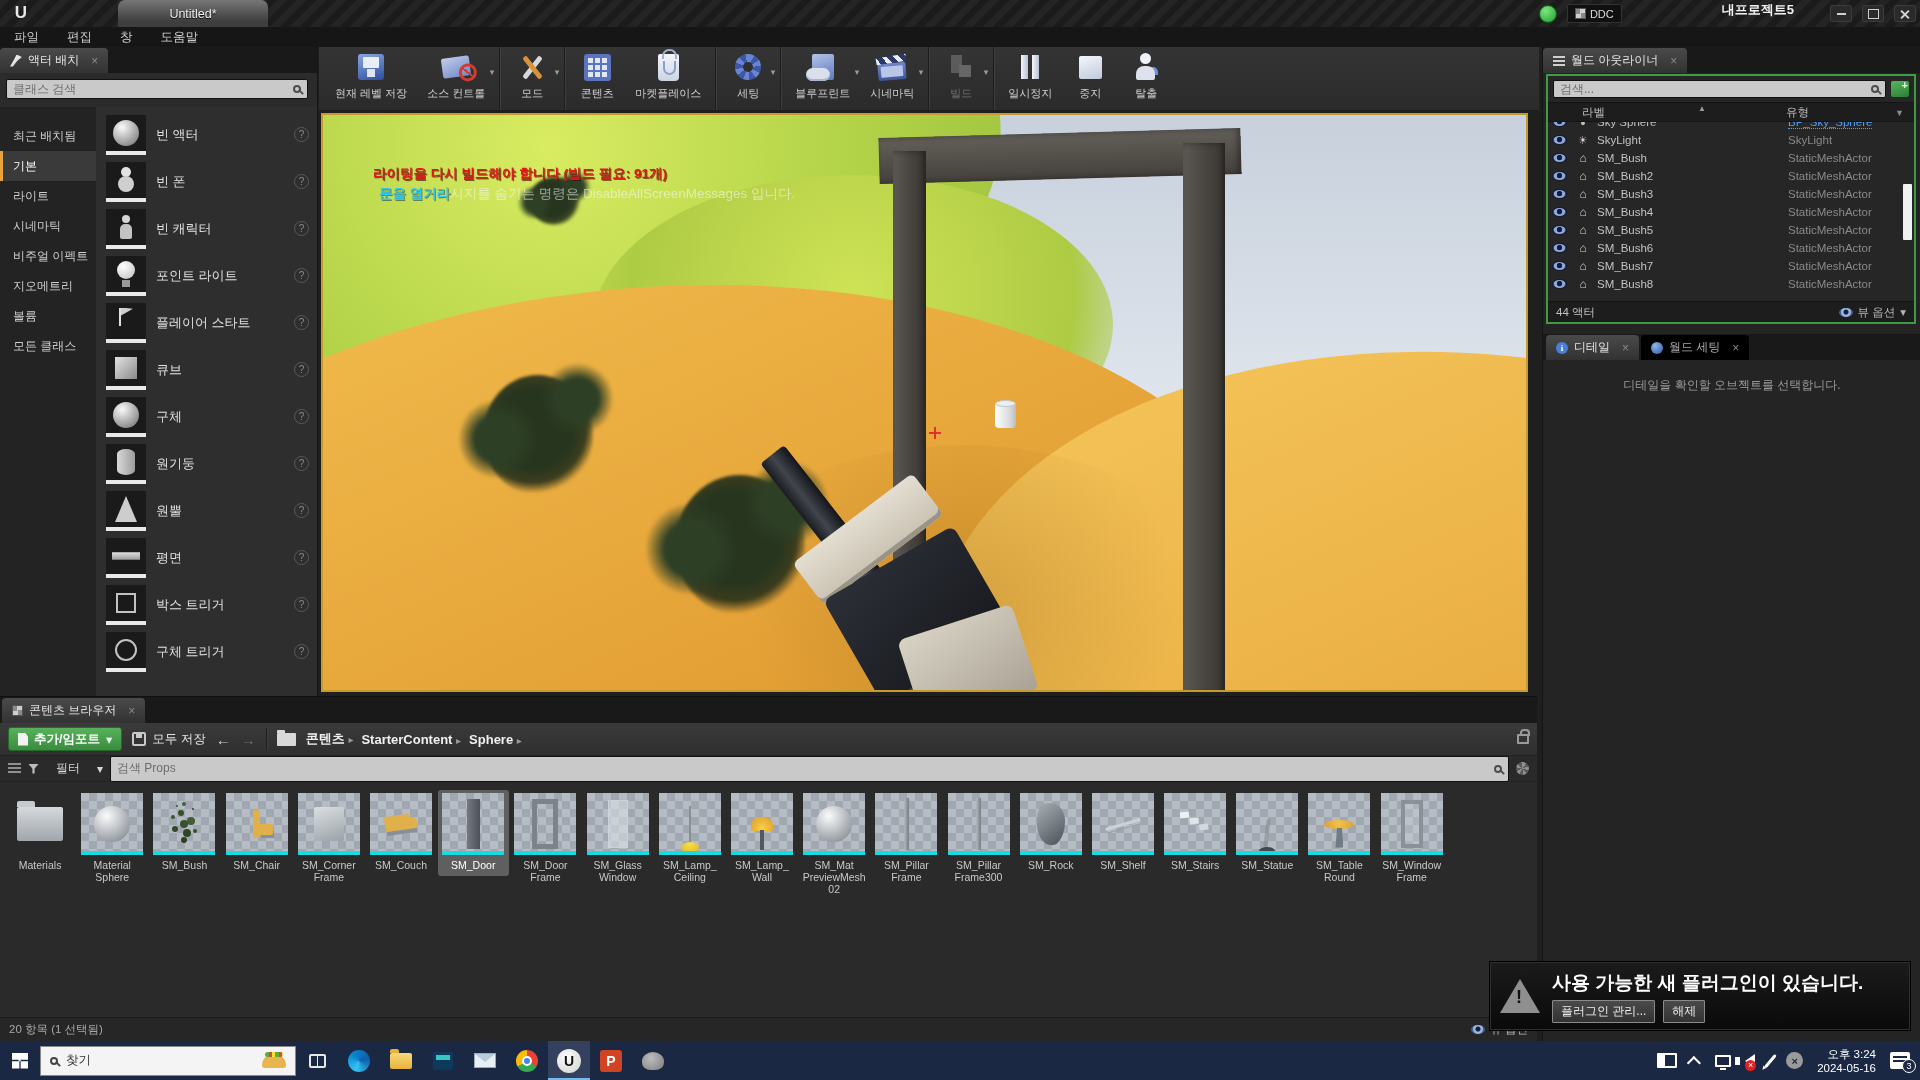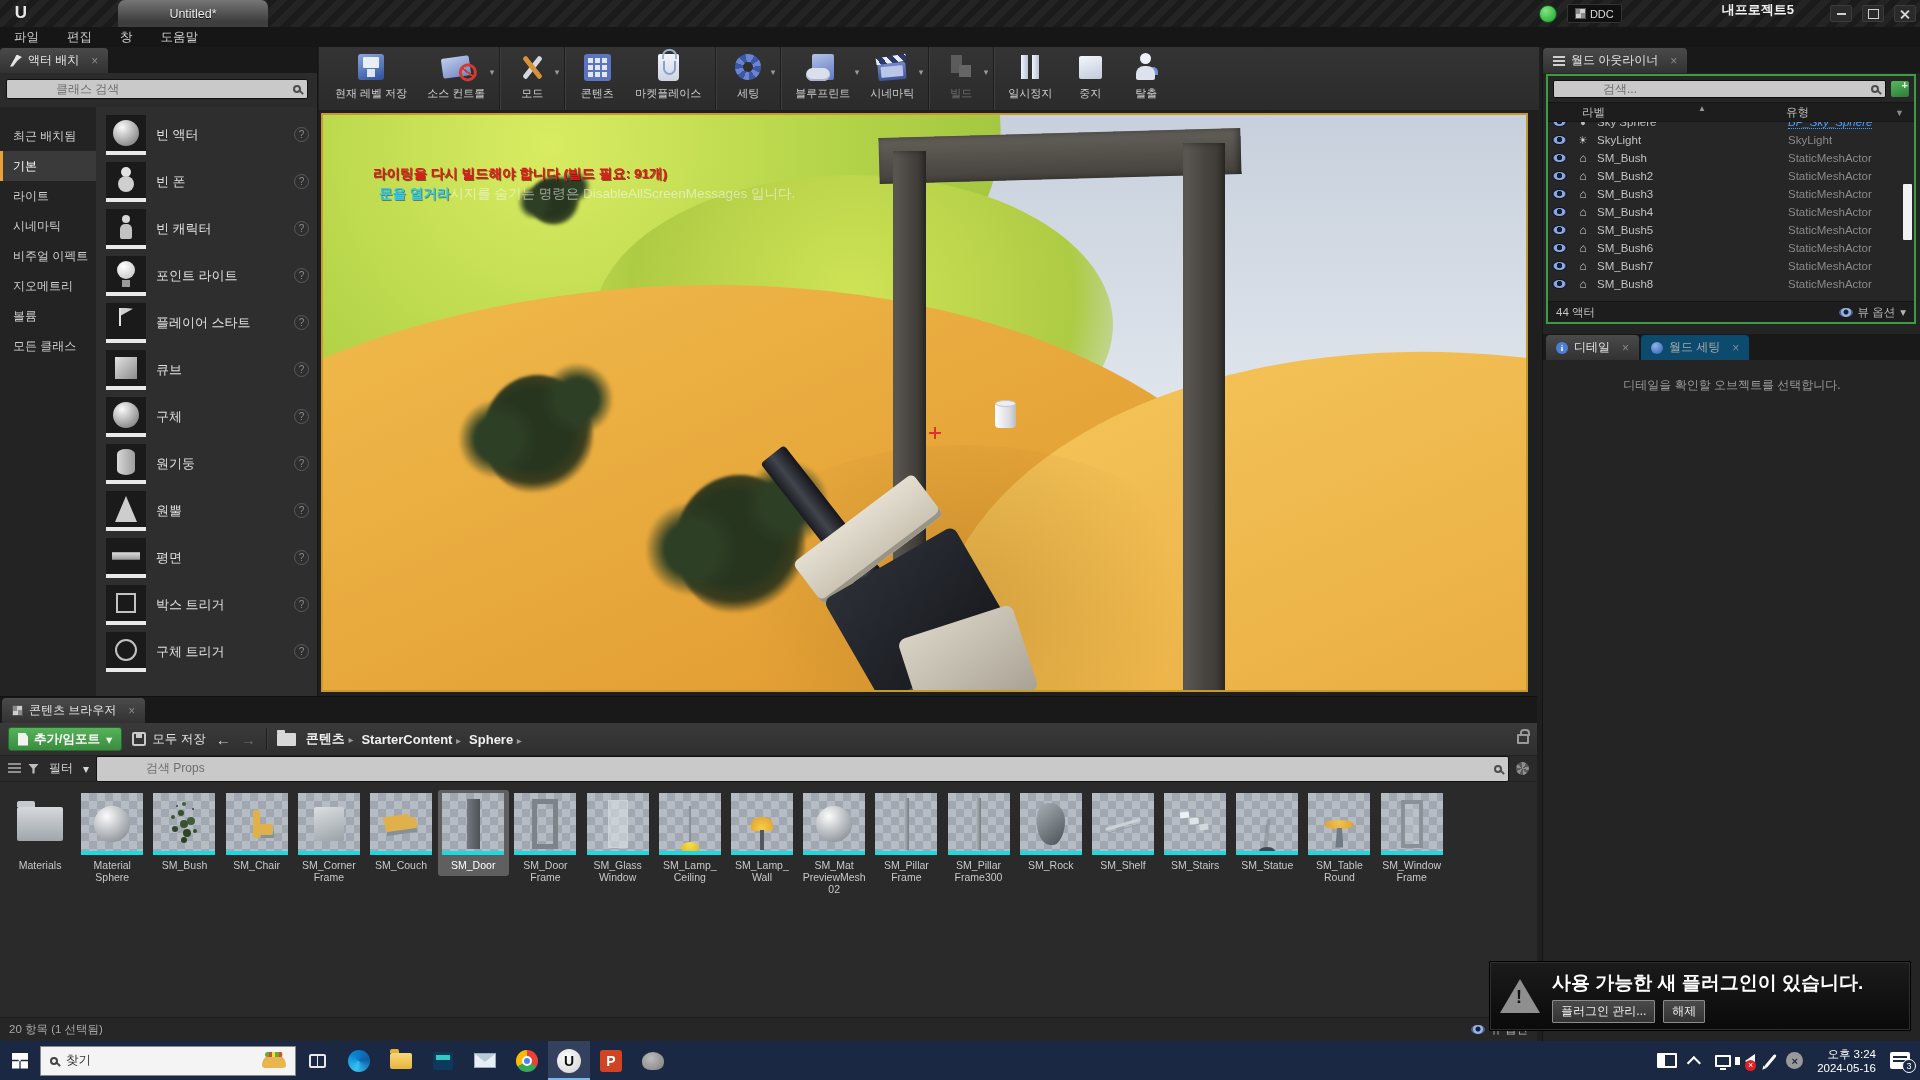--- a/index.html
+++ b/index.html
@@ -28,21 +28,21 @@
   #menubar span{cursor:default;}
 
   
   #left-panel{left:0;top:47px;width:318px;height:649px;background:#2b2b2b;border-right:1px solid #151515;}
   .tabstrip{height:26px;background:#191919;display:flex;align-items:flex-end;}
   .tab{height:25px;display:flex;align-items:center;gap:6px;padding:0 10px;background:linear-gradient(180deg,#4a4a4a,#323232);border-radius:4px 4px 0 0;color:#e4e4e4;font-size:12px;}
   .tab .x-icon{color:#8a8a8a;font-size:12px;margin-left:6px;}
   .x-icon::before{content:"×";}
   .wand-ico{width:12px;height:12px;background:linear-gradient(135deg,#e8e8e8 45%,#9a9a9a);clip-path:polygon(0 100%,35% 40%,55% 0,100% 20%,60% 55%,25% 100%);}
   .searchbox{height:20px;background:#c9c9c9;border:1px solid #111;border-radius:2px;display:flex;align-items:center;padding:0 6px;color:#6d6d6d;font-size:12px;flex:1;}
-  .searchbox .ph{flex:1;margin-left:43px;}
+  .searchbox .ph{flex:1;}
   .mag{width:8px;height:8px;border:2px solid #4d4d4d;border-radius:50%;position:relative;flex:none;}
   .mag::after{content:"";position:absolute;width:6px;height:2px;background:#4d4d4d;transform:rotate(45deg);right:-5px;bottom:-2px;}
   #pa-search{position:absolute;left:6px;top:32px;width:302px;display:flex;}
   #pa-body{position:absolute;left:0;top:60px;right:0;bottom:0;display:flex;}
   #pa-cats{width:96px;background:#232323;padding-top:14px;}
   .pa-cat{height:30px;display:flex;align-items:center;padding-left:10px;color:#cfcfcf;font-size:12px;border-left:3px solid transparent;}
   .pa-cat.selected{background:#3a3a3a;border-left:3px solid #e8a33b;color:#fff;}
   #pa-items{flex:1;background:#2e2e2e;padding-top:4px;}
   .pa-item{height:47px;display:flex;align-items:center;gap:10px;padding:0 8px 0 10px;}
   .pa-thumb{width:40px;height:40px;background:#1a1a1a;border-bottom:4px solid #e9e9e9;position:relative;display:flex;align-items:center;justify-content:center;flex:none;}
@@ -169,28 +169,28 @@
   .orow{display:flex;align-items:center;height:18px;padding-left:4px;font-size:11.5px;color:#c2c2c2;}
   .orow .eye{width:15px;height:10px;border-radius:50%;background:radial-gradient(circle at 50% 45%,#0e1e3c 0 2.5px,#8fa8d8 3px 5px,#3c5385 6px);border:1px solid #10192e;margin-right:8px;flex:none;}
   .oicon{width:16px;margin-right:6px;color:#cfcfcf;font-size:12px;text-align:center;flex:none;}
   .oicon.s-house::before{content:"⌂";}
   .oicon.s-skylight::before{content:"☀";font-size:11px;}
   .oicon.s-sphere-sm::before{content:"●";font-size:9px;color:#bdbdbd;}
   .olabel{flex:1;}
   .otype{width:126px;color:#8a8a8a;}
   .clip-row{height:9px;overflow:hidden;}
   .clip-row .orow{margin-top:-9px;}
-  .bplink{color:#4b9fff;border-bottom:1px dotted #4b9fff;font-style:italic;}
+  .bplink{color:#4b9fff;border-bottom:1px dotted #4b9fff;}
   #out-footer{position:absolute;left:0;right:0;bottom:0;height:21px;background:#1d1d1d;display:flex;align-items:center;padding:0 8px;color:#c2c2c2;font-size:11.5px;border-top:1px solid #151515;}
   #out-footer .spacer{flex:1;}
   .viewopt{display:flex;align-items:center;gap:5px;color:#b5b5b5;}
   .viewopt .eye2{width:14px;height:9px;border-radius:50%;background:radial-gradient(circle at 50% 45%,#10223f 0 2px,#9db4e0 3px 4.5px,#45608f 5.5px);}
   #out-scroll{position:absolute;right:2px;top:108px;width:9px;height:56px;background:#f2f2f2;border-radius:1px;}
   #detail-tabs{position:absolute;left:0;top:287px;width:378px;height:26px;background:#191919;display:flex;align-items:flex-end;gap:2px;padding-left:3px;}
-  .tab.inactive{background:#0c4a6e;color:#a8a8a8;}
+  .tab.inactive{background:#000000;color:#a8a8a8;}
   .info-ico{width:12px;height:12px;border-radius:50%;background:#4a7fd6;color:#fff;font-size:9px;font-weight:bold;display:flex;align-items:center;justify-content:center;}
   .info-ico::before{content:"i";font-family:"Liberation Serif",serif;}
   .globe-ico{width:12px;height:12px;border-radius:50%;background:radial-gradient(circle at 35% 30%,#8fb4e8,#2c5cae);}
   #detail-msg{position:absolute;left:0;top:330px;width:378px;text-align:center;color:#9a9a9a;font-size:12px;}
 
   
   #content-browser{left:0;top:696px;width:1537px;height:345px;background:#2a2a2a;border-top:1px solid #101010;}
   #cb-tabs{height:26px;background:#191919;display:flex;align-items:flex-end;padding-left:2px;}
   #cb-header{height:33px;background:linear-gradient(180deg,#3a3a3a,#2f2f2f);display:flex;align-items:center;gap:10px;padding:0 8px;border-bottom:1px solid #222;}
   #add-import{height:24px;background:linear-gradient(180deg,#57b25a,#3a8c3f);border:1px solid #246b2a;border-radius:3px;color:#fff;font-weight:bold;font-size:12.5px;display:flex;align-items:center;gap:6px;padding:0 9px;}
@@ -206,21 +206,21 @@
   .vdiv{width:1px;height:22px;background:#1e1e1e;box-shadow:1px 0 0 #3e3e3e;}
   .folder-open-ico{width:19px;height:13px;background:#d8d8d8;border-radius:1px;position:relative;}
   .folder-open-ico::before{content:"";position:absolute;top:-3px;left:0;width:8px;height:3px;background:#d8d8d8;border-radius:1px 1px 0 0;}
   #crumbs{display:flex;align-items:center;gap:8px;color:#f0f0f0;font-weight:bold;font-size:13px;}
   .crumb-sep{color:#9a9a9a;font-size:10px;}
   .crumb-sep::before{content:"▸";}
   #cb-lock{margin-left:auto;width:12px;height:10px;border:2px solid #9a9a9a;border-radius:1px;position:relative;}
   #cb-lock::before{content:"";position:absolute;left:1px;top:-7px;width:6px;height:5px;border:2px solid #9a9a9a;border-bottom:none;border-radius:4px 4px 0 0;}
   #cb-filter-row{height:26px;display:flex;align-items:center;gap:7px;padding:0 8px;background:#2a2a2a;border-bottom:1px solid #222;}
   .sources-ico{width:13px;height:11px;background:repeating-linear-gradient(180deg,#8f8f8f 0 2px,transparent 2px 4px);}
-  #filter-btn{display:flex;align-items:center;gap:10px;color:#d8d8d8;font-size:12px;}
+  #filter-btn{display:flex;align-items:center;gap:17px;color:#d8d8d8;font-size:12px;}
   .funnel-ico{width:11px;height:10px;background:#bdbdbd;clip-path:polygon(0 0,100% 0,60% 50%,60% 100%,40% 100%,40% 50%);}
   #filter-btn .caret{display:inline-block;position:static;}
   #cb-search{flex:1;}
   .settings-sm-ico{width:13px;height:13px;border-radius:50%;background:repeating-conic-gradient(#8f8f8f 0 35deg,#5a5a5a 35deg 70deg);}
   #cb-assets{display:flex;flex-wrap:wrap;align-items:flex-start;padding:8px 4px;height:232px;overflow:hidden;}
   .tile{width:71px;display:flex;flex-direction:column;align-items:center;padding:3px 0 5px;border-radius:3px;margin:0 0.6px;}
   .tile.selected{background:#5f5f5f;}
   .thumb{width:62px;height:62px;position:relative;background-color:#b6bcc4;background-image:linear-gradient(45deg,rgba(138,146,156,.5) 25%,transparent 25% 75%,rgba(138,146,156,.5) 75%),linear-gradient(45deg,rgba(138,146,156,.5) 25%,transparent 25% 75%,rgba(138,146,156,.5) 75%);background-position:0 0,8px 8px;background-size:16px 16px;display:flex;align-items:center;justify-content:center;}
   .thumb::after{content:"";position:absolute;left:0;right:0;bottom:0;height:4px;background:#16dce2;}
   .tile.folder .thumb{background:none;}

